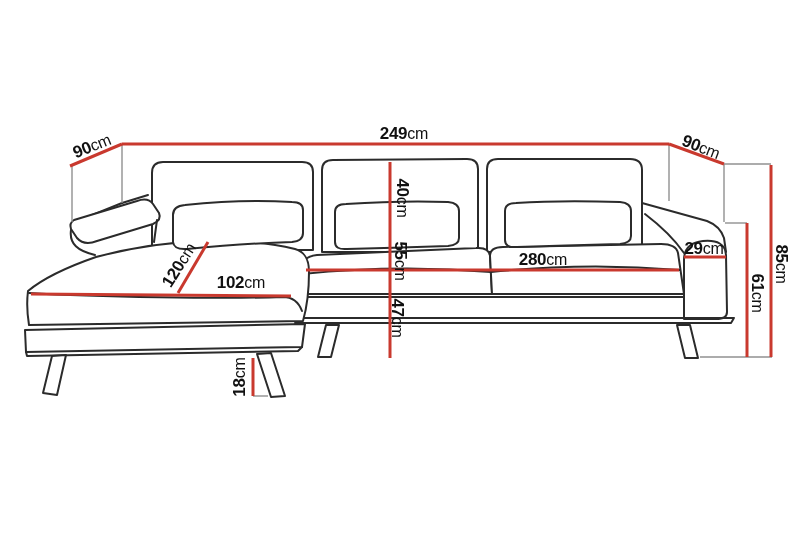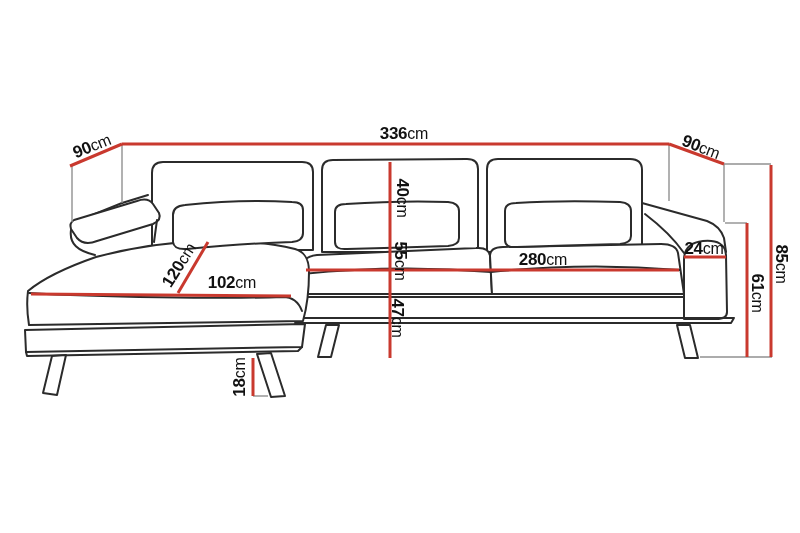--- a/index.html
+++ b/index.html
@@ -91,41 +91,41 @@
       <path d="M684,257 L726,257"></path>
       <path d="M306,270 L679,270"></path>
       <path d="M31,294 L291,296"></path>
       <path d="M178,293 L208,242"></path>
       <path d="M390,162 L390,358"></path>
       <path d="M253,358 L253,396"></path>
     </g>
   </svg>
 
   <div class="dim-label" style="left:404px;top:133px;">
-    <span class="num">336</span><span class="unit">cm</span>
+    <span class="num">249</span><span class="unit">cm</span>
   </div>
 
   <div class="dim-label" style="left:92px;top:146px;--rot:-22deg;">
     <span class="num">90</span><span class="unit">cm</span>
   </div>
 
   <div class="dim-label" style="left:701px;top:147px;--rot:21deg;">
     <span class="num">90</span><span class="unit">cm</span>
   </div>
 
   <div class="dim-label" style="left:781px;top:264px;--rot:90deg;">
     <span class="num">85</span><span class="unit">cm</span>
   </div>
 
   <div class="dim-label" style="left:757px;top:293px;--rot:90deg;">
     <span class="num">61</span><span class="unit">cm</span>
   </div>
 
   <div class="dim-label" style="left:704px;top:248px;">
-    <span class="num">24</span><span class="unit">cm</span>
+    <span class="num">29</span><span class="unit">cm</span>
   </div>
 
   <div class="dim-label" style="left:543px;top:259px;">
     <span class="num">280</span><span class="unit">cm</span>
   </div>
 
   <div class="dim-label" style="left:402px;top:198px;--rot:90deg;">
     <span class="num">40</span><span class="unit">cm</span>
   </div>
 
@@ -134,21 +134,21 @@
   </div>
 
   <div class="dim-label" style="left:397px;top:318px;--rot:90deg;">
     <span class="num">47</span><span class="unit">cm</span>
   </div>
 
   <div class="dim-label" style="left:179px;top:265px;--rot:-58deg;">
     <span class="num">120</span><span class="unit">cm</span>
   </div>
 
-  <div class="dim-label" style="left:232px;top:282px;">
+  <div class="dim-label" style="left:241px;top:282px;">
     <span class="num">102</span><span class="unit">cm</span>
   </div>
 
   <div class="dim-label" style="left:239px;top:377px;--rot:-90deg;">
     <span class="num">18</span><span class="unit">cm</span>
   </div>
 
 </div>
 
 </body></html>

